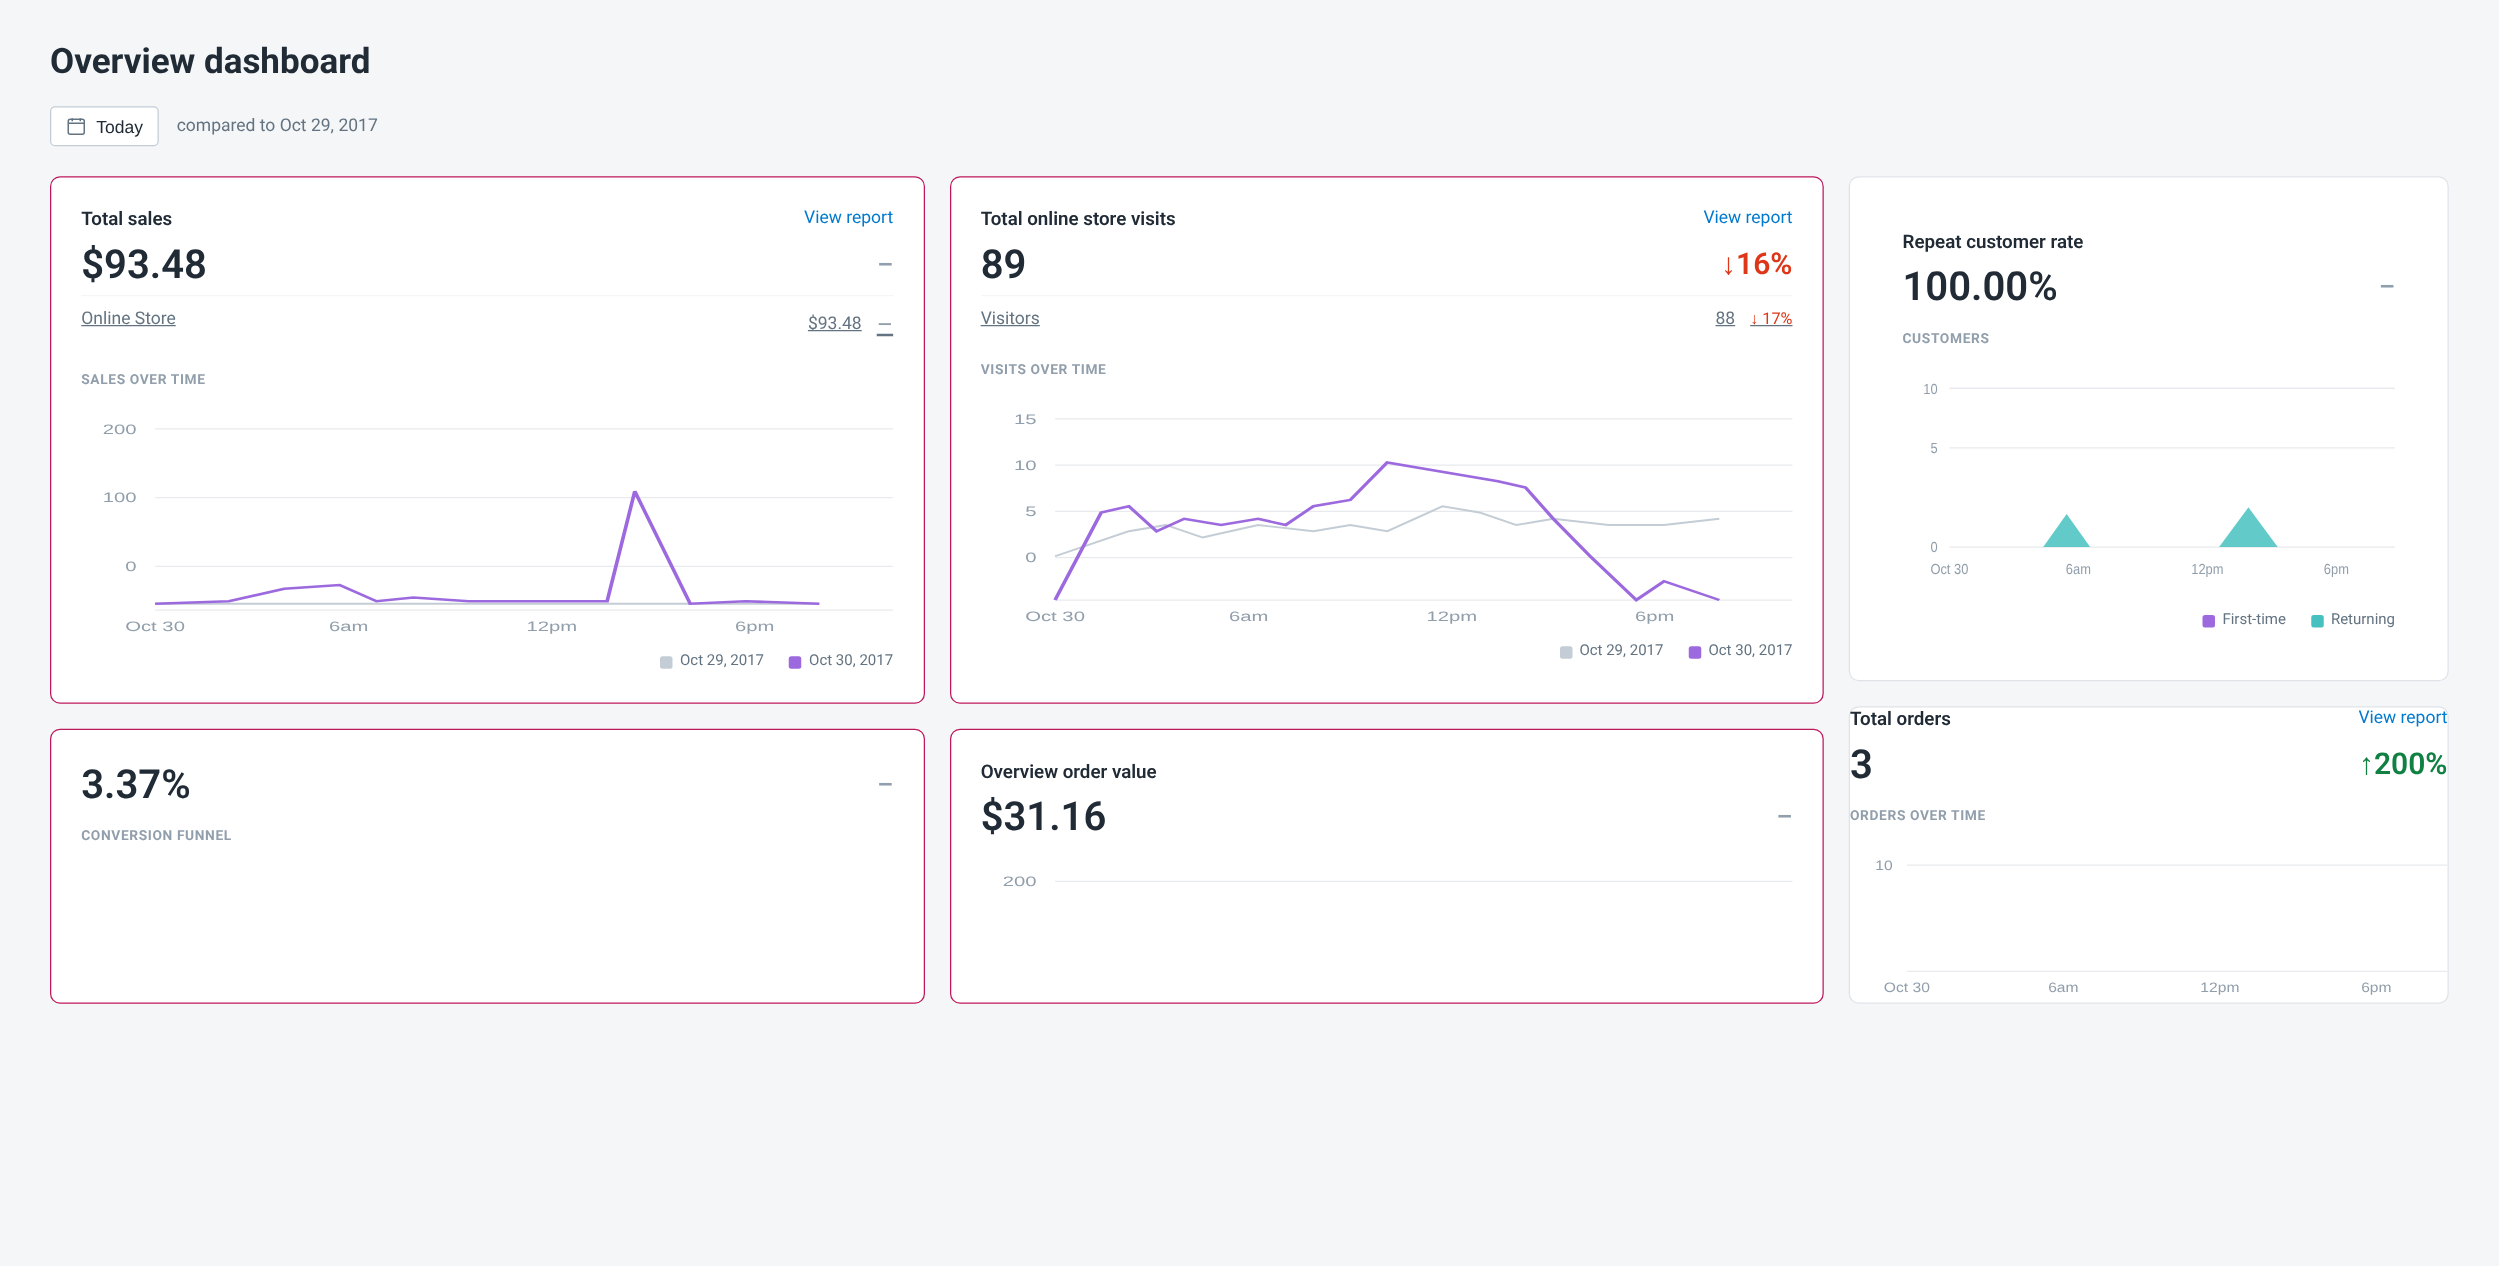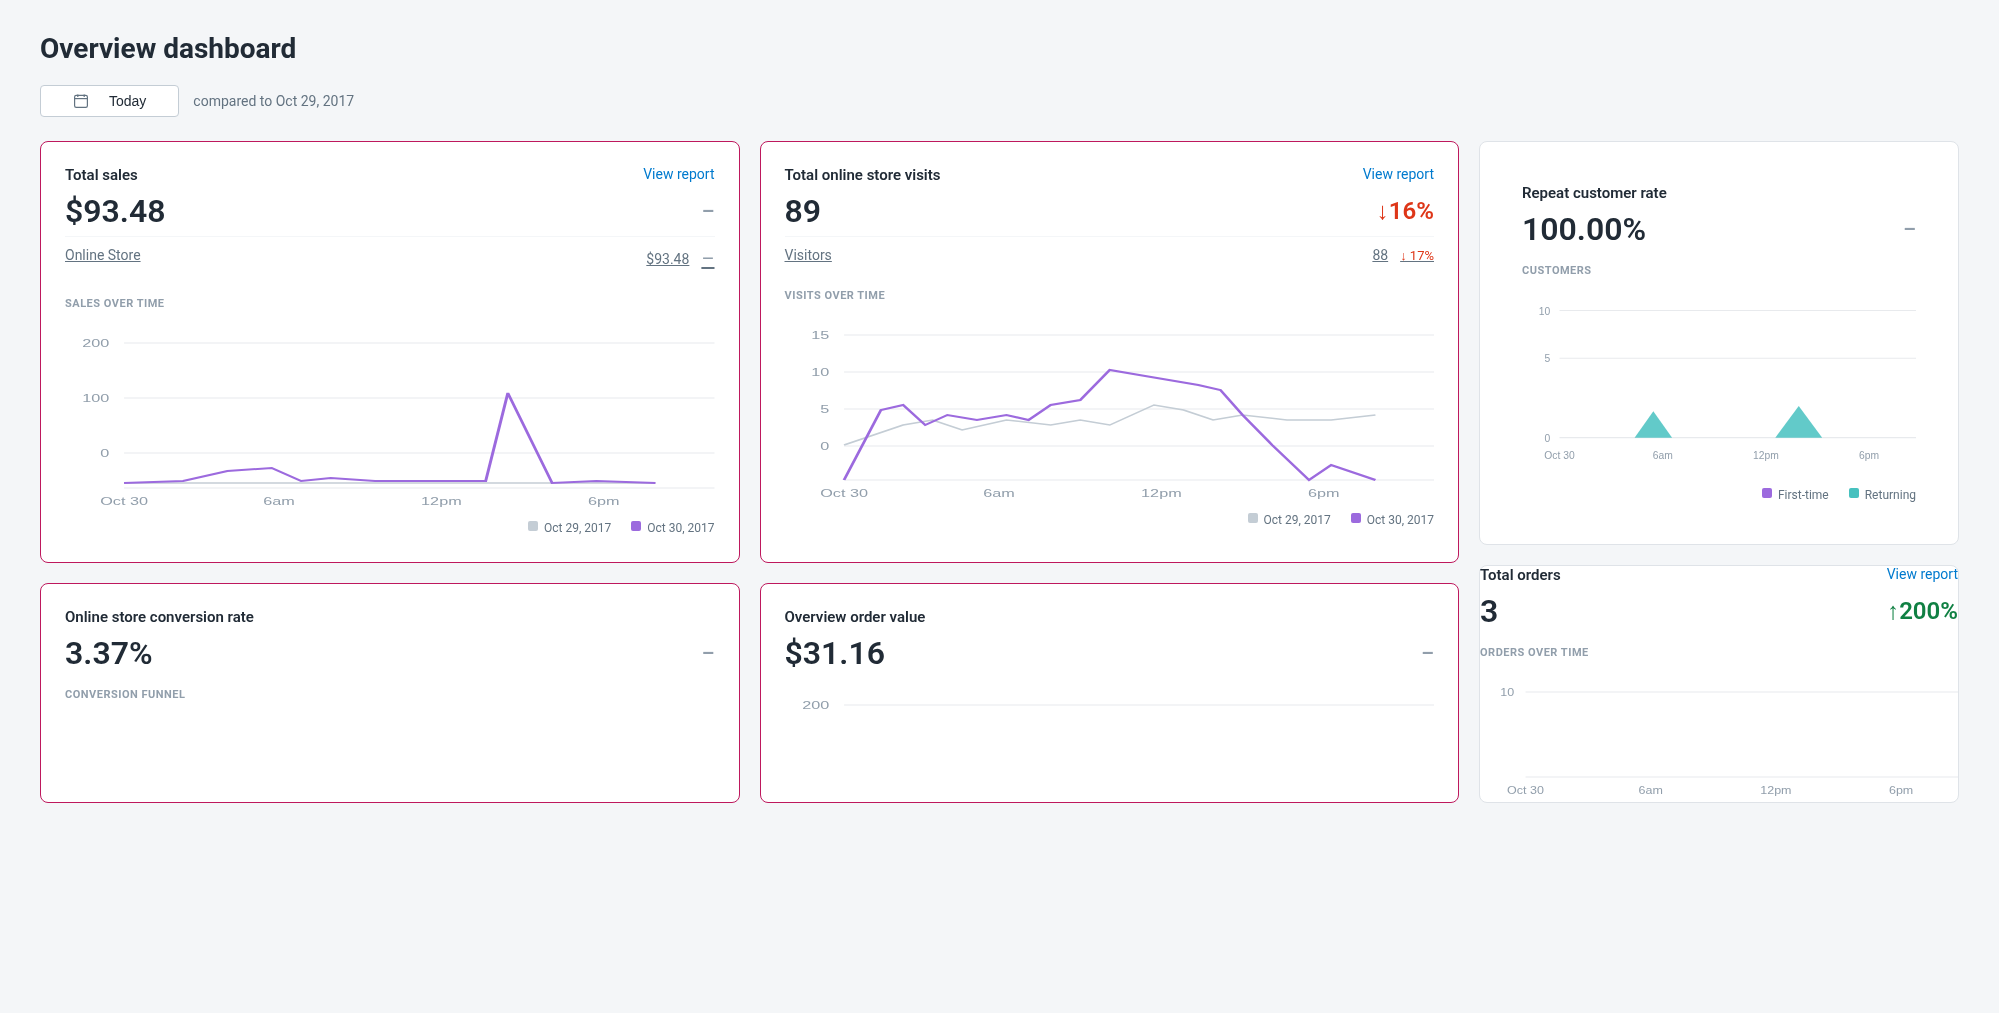--- a/index.html
+++ b/index.html
@@ -17,24 +17,24 @@
     }
     .date-bar {
       display: flex;
       align-items: center;
       gap: 14px;
       margin-bottom: 24px;
     }
     .date-btn {
       display: flex;
       align-items: center;
-      gap: 20px;
+      gap: 8px;
       border: 1px solid #c4cdd5;
       border-radius: 4px;
-      padding: 7px 32px;
+      padding: 7px 12px;
       background: #fff;
       font-size: 14px;
       cursor: pointer;
       color: #212b36;
     }
     .date-btn svg { width: 16px; height: 16px; }
     .compare-text {
       font-size: 14px;
       color: #637381;
     }
@@ -110,21 +110,21 @@
     .chart-legend {
       display: flex;
       justify-content: flex-end;
       gap: 20px;
       margin-top: 8px;
       font-size: 12px;
       color: #637381;
     }
     .legend-item {
       display: flex;
-      align-items: flex-start;
+      align-items: flex-end;
       gap: 6px;
     }
     .legend-dot {
       width: 10px;
       height: 10px;
       border-radius: 2px;
     }
     .trend-down { color: #de3618; font-size: 24px; font-weight: 600; display: flex; align-items: center; gap: 4px; }
     .trend-up { color: #108043; font-size: 24px; font-weight: 600; display: flex; align-items: center; gap: 4px; }
     .trend-down-sm { color: #de3618; font-size: 13px; }
@@ -337,23 +337,20 @@
           <text x="40" y="112" text-anchor="middle" font-size="11" fill="#919eab">Oct 30</text>
           <text x="150" y="112" text-anchor="middle" font-size="11" fill="#919eab">6am</text>
           <text x="260" y="112" text-anchor="middle" font-size="11" fill="#919eab">12pm</text>
           <text x="370" y="112" text-anchor="middle" font-size="11" fill="#919eab">6pm</text>
         </svg>
       </div>
     </div>
   </div>
 
   <div class="card">
-    <div class="card-header">
-      <span class="card-title">Online store conversion rate</span>
-    </div>
     <div class="main-value">
       <span>3.37%</span>
       <span class="dash">–</span>
     </div>
     <div class="chart-label">CONVERSION FUNNEL</div>
   </div>
 
   <div class="card">
     <div class="card-header">
       <span class="card-title">Overview order value</span>

